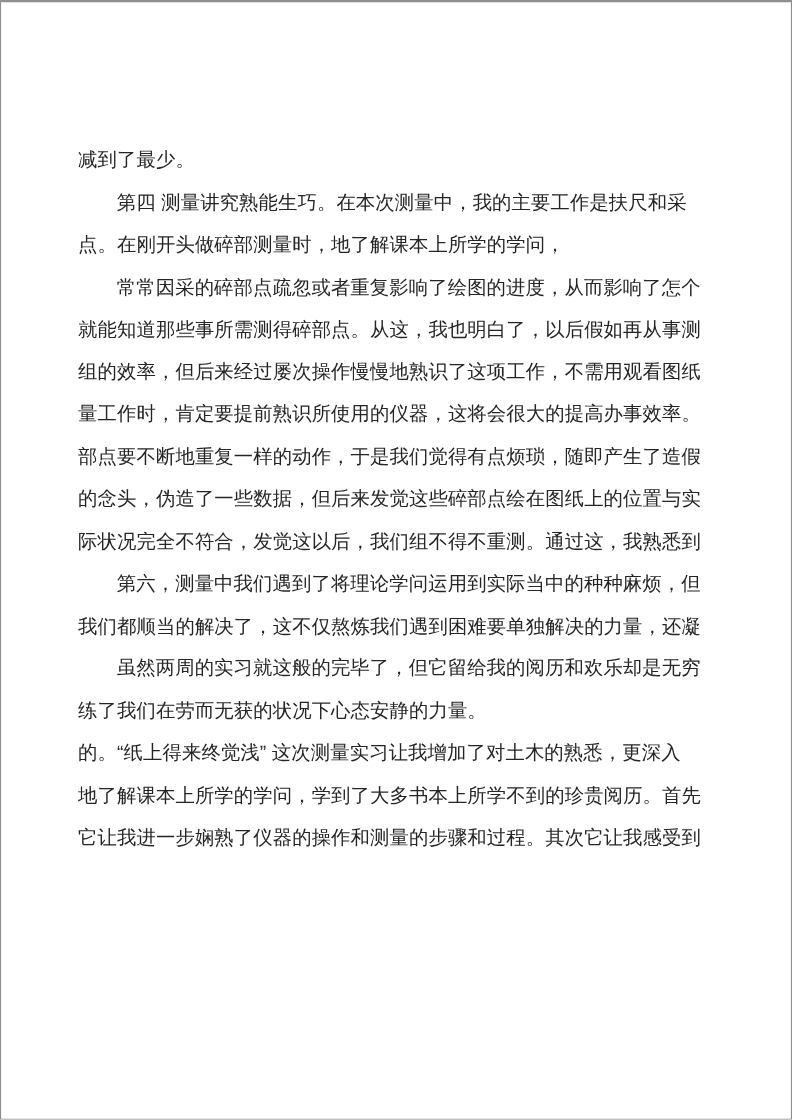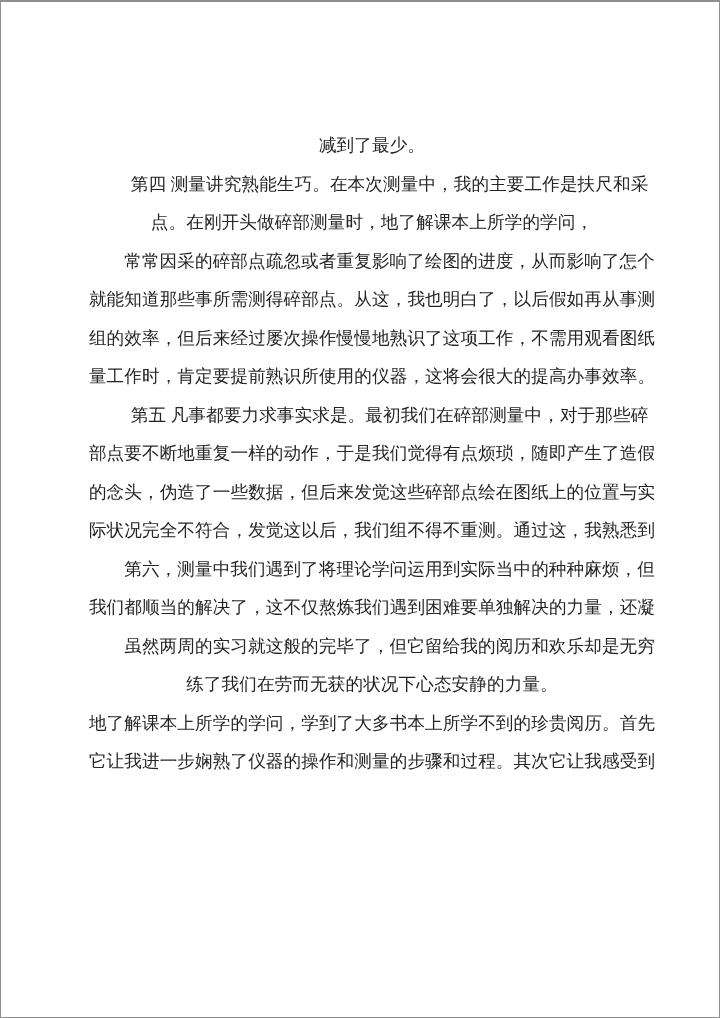--- a/index.html
+++ b/index.html
@@ -12,27 +12,26 @@
     width: 720px;
     height: 1018px;
     background: #ffffff;
     border: 1px solid #8f8f8f;
     border-top-width: 2px;
     position: relative;
     overflow: hidden;
   }
   .text-block {
     position: absolute;
-    left: 82px;
+    left: 70px;
     top: 124px;
     width: 578px;
-    font-family: Liberation Serif, serif;
+    font-family: Liberation Sans, sans-serif;
     font-size: 17.6px;
     color: #242424;
-    text-align: center;
   }
   .line {
     height: 38.5px;
     line-height: 38.5px;
     white-space: pre;
     letter-spacing: 0.1px;
   }
   .line.indent {
     text-indent: 2em;
   }
@@ -42,24 +41,24 @@
 
 <div class="page" style="background: rgb(255, 255, 255); border-color: rgb(143, 143, 143);">
   <div class="text-block" style="color: rgb(36, 36, 36);">
       <div class="line">减到了最少。</div>
       <div class="line indent">第四 测量讲究熟能生巧。在本次测量中，我的主要工作是扶尺和采</div>
       <div class="line">点。在刚开头做碎部测量时，地了解课本上所学的学问，</div>
       <div class="line indent">常常因采的碎部点疏忽或者重复影响了绘图的进度，从而影响了怎个</div>
       <div class="line">就能知道那些事所需测得碎部点。从这，我也明白了，以后假如再从事测</div>
       <div class="line">组的效率，但后来经过屡次操作慢慢地熟识了这项工作，不需用观看图纸</div>
       <div class="line">量工作时，肯定要提前熟识所使用的仪器，这将会很大的提高办事效率。</div>
-      <div class="line indent">第五 凡事都要力求事实求是。最初我们在碎部测量中，对于那些碎</div>
       <div class="line">部点要不断地重复一样的动作，于是我们觉得有点烦琐，随即产生了造假</div>
       <div class="line">的念头，伪造了一些数据，但后来发觉这些碎部点绘在图纸上的位置与实</div>
       <div class="line">际状况完全不符合，发觉这以后，我们组不得不重测。通过这，我熟悉到</div>
       <div class="line indent">第六，测量中我们遇到了将理论学问运用到实际当中的种种麻烦，但</div>
       <div class="line">我们都顺当的解决了，这不仅熬炼我们遇到困难要单独解决的力量，还凝</div>
       <div class="line indent">虽然两周的实习就这般的完毕了，但它留给我的阅历和欢乐却是无穷</div>
       <div class="line">练了我们在劳而无获的状况下心态安静的力量。</div>
+      <div class="line">的。“纸上得来终觉浅” 这次测量实习让我增加了对土木的熟悉，更深入</div>
       <div class="line">地了解课本上所学的学问，学到了大多书本上所学不到的珍贵阅历。首先</div>
       <div class="line">它让我进一步娴熟了仪器的操作和测量的步骤和过程。其次它让我感受到</div>
     </div>
 </div>
 
 </body></html>

